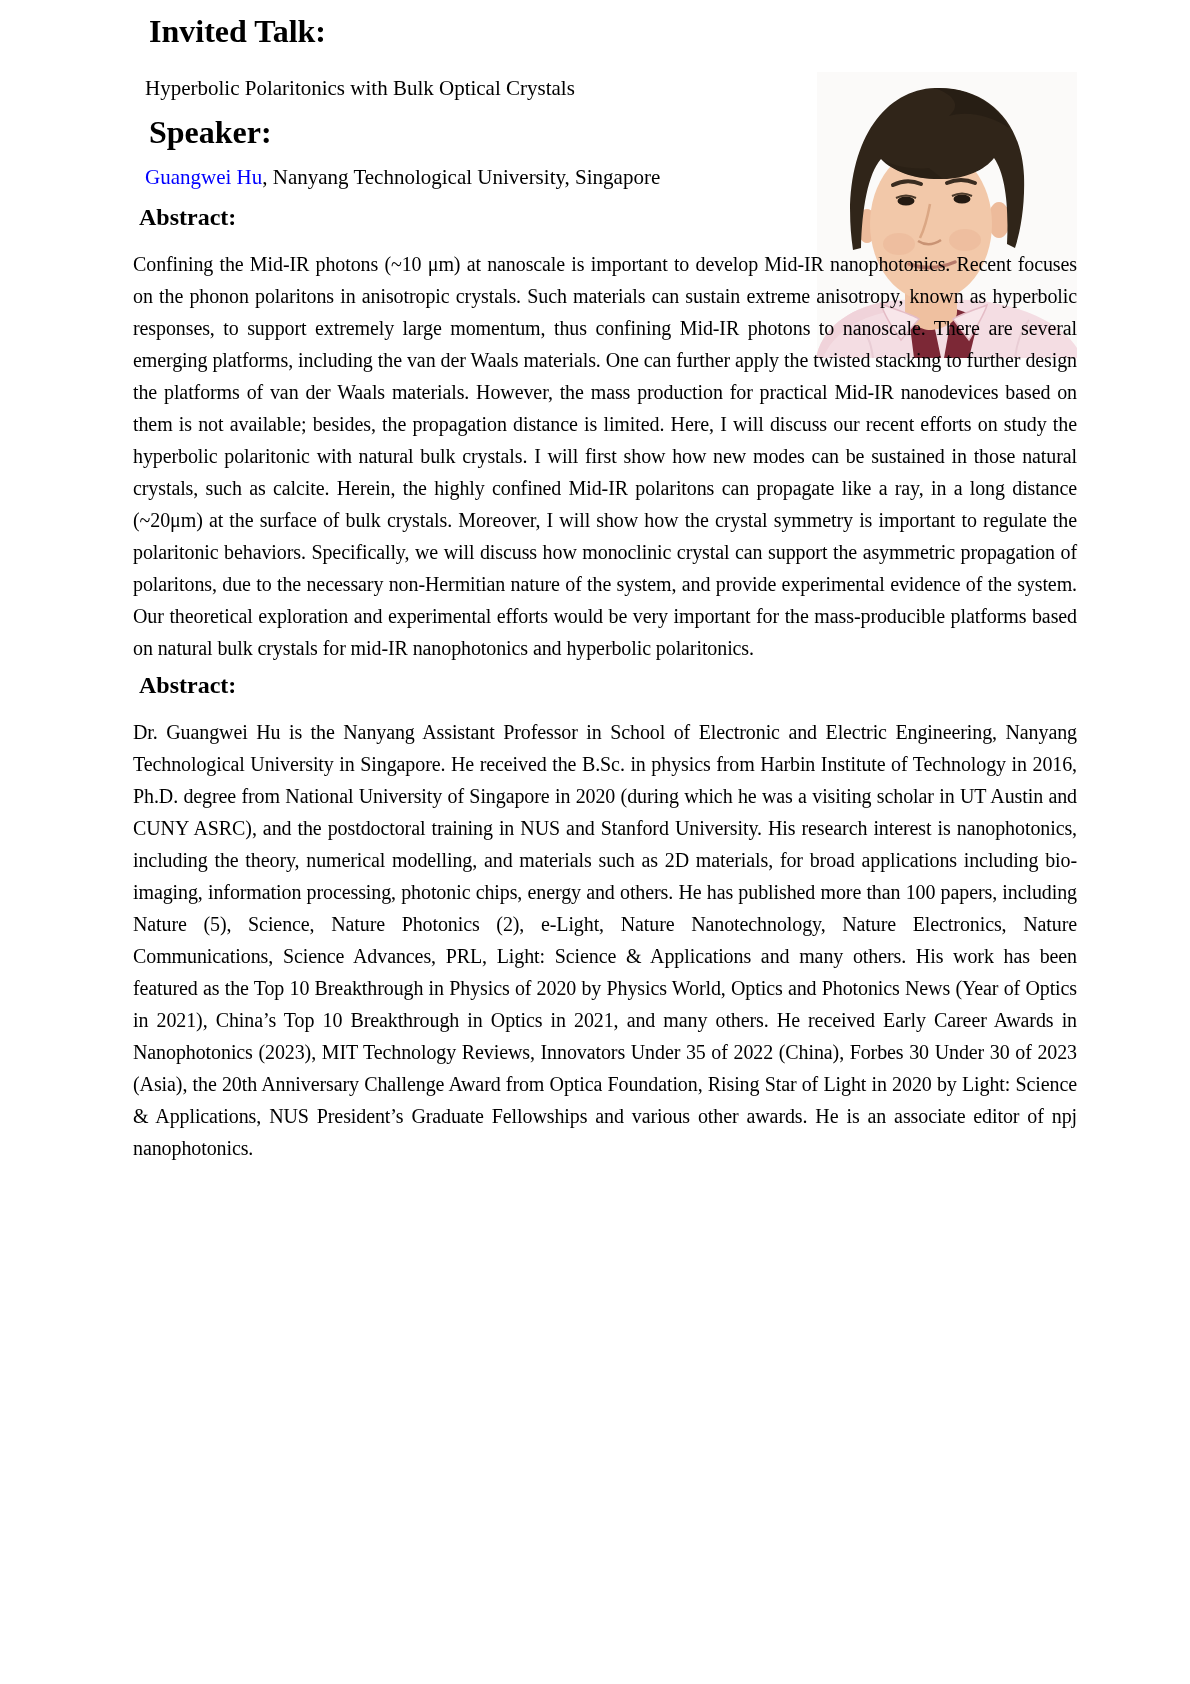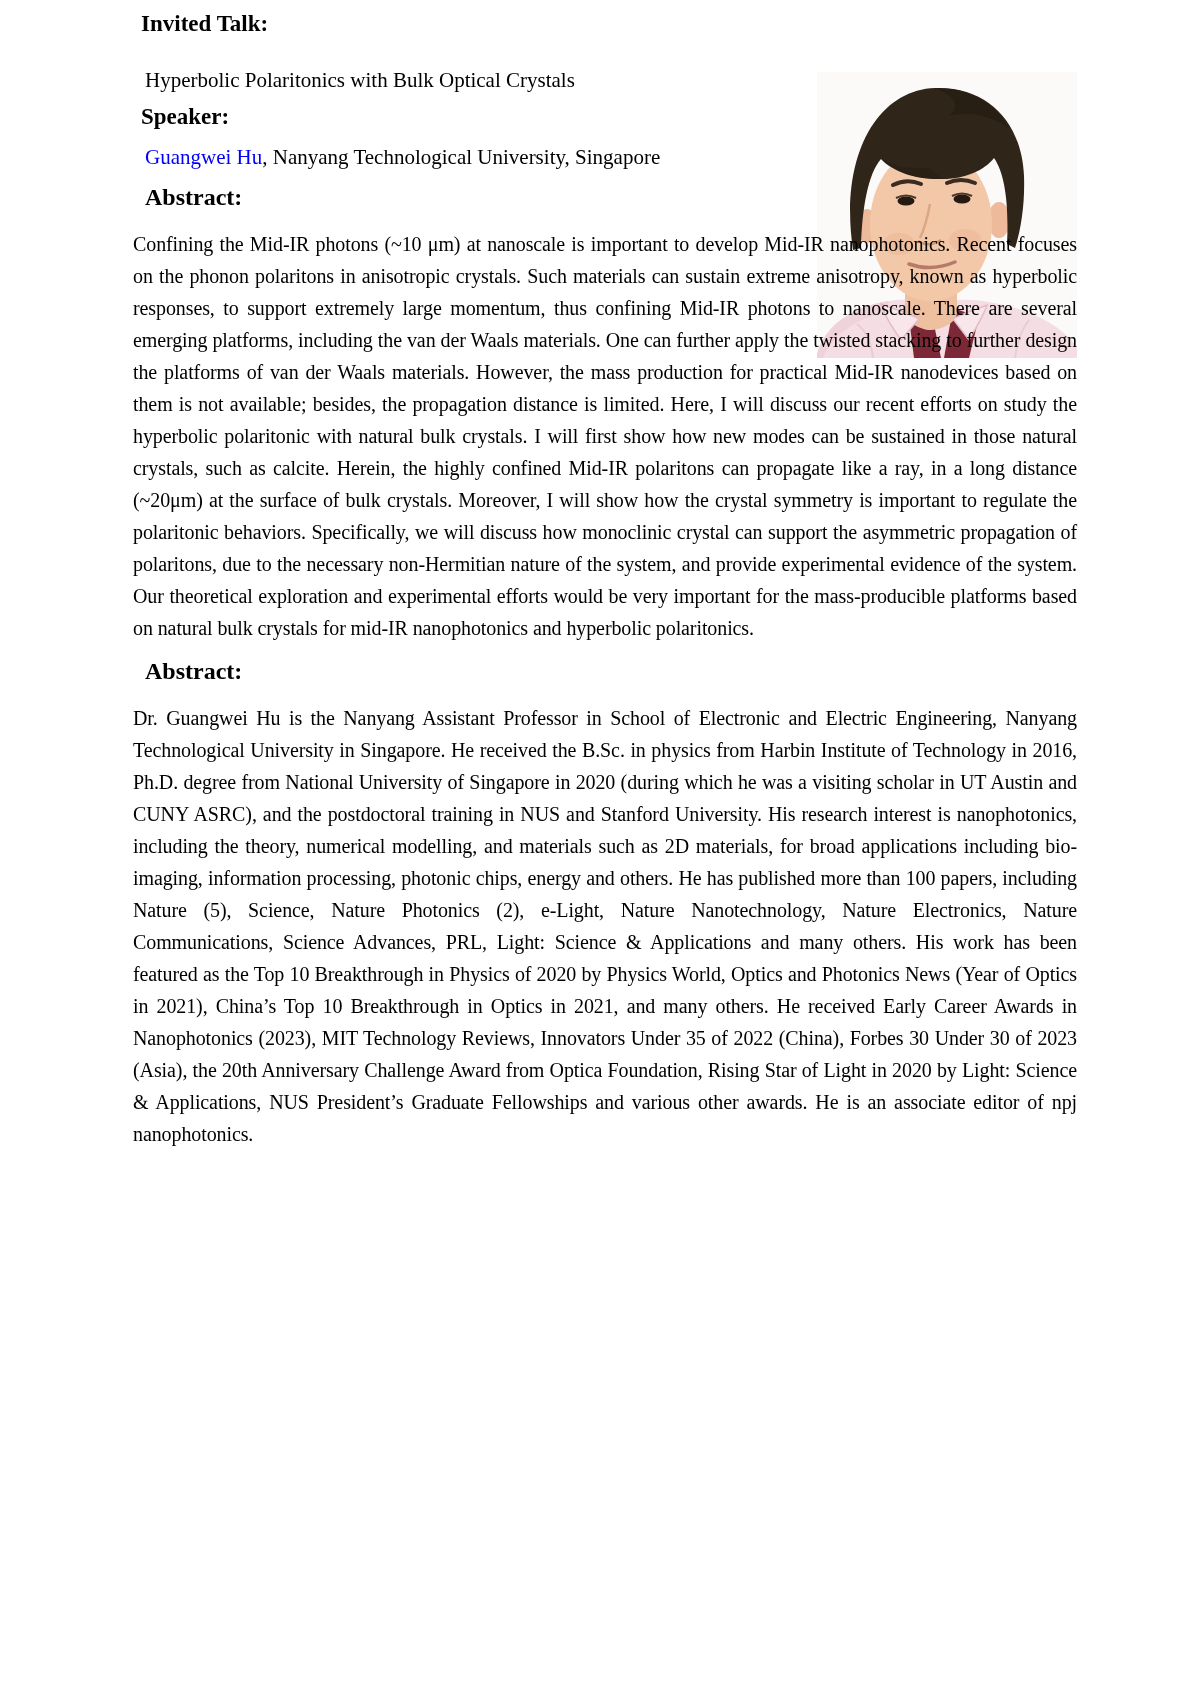--- a/index.html
+++ b/index.html
@@ -12,29 +12,29 @@
     color: #000000;
     overflow: hidden;
   }
   .content {
     position: absolute;
     left: 133px;
     top: 0;
     width: 944px;
   }
   h2.sec-lg {
-    font-size: 23px;
+    font-size: 32px;
     font-weight: bold;
-    margin: 8px;
+    margin: 16px;
     line-height: 31px;
   }
   h3.sec-md {
     font-size: 24px;
     font-weight: bold;
-    margin: 12px;
+    margin: 6px;
     line-height: 30px;
     font-family: Liberation Serif, serif;
   }
   .invited-heading { margin-top: 73px; }
   .talk-title {
     font-size: 21px;
     margin: 28px 0 0 12px;
     line-height: 26px;
   }
   .speaker-heading { margin-top: 19px; }

